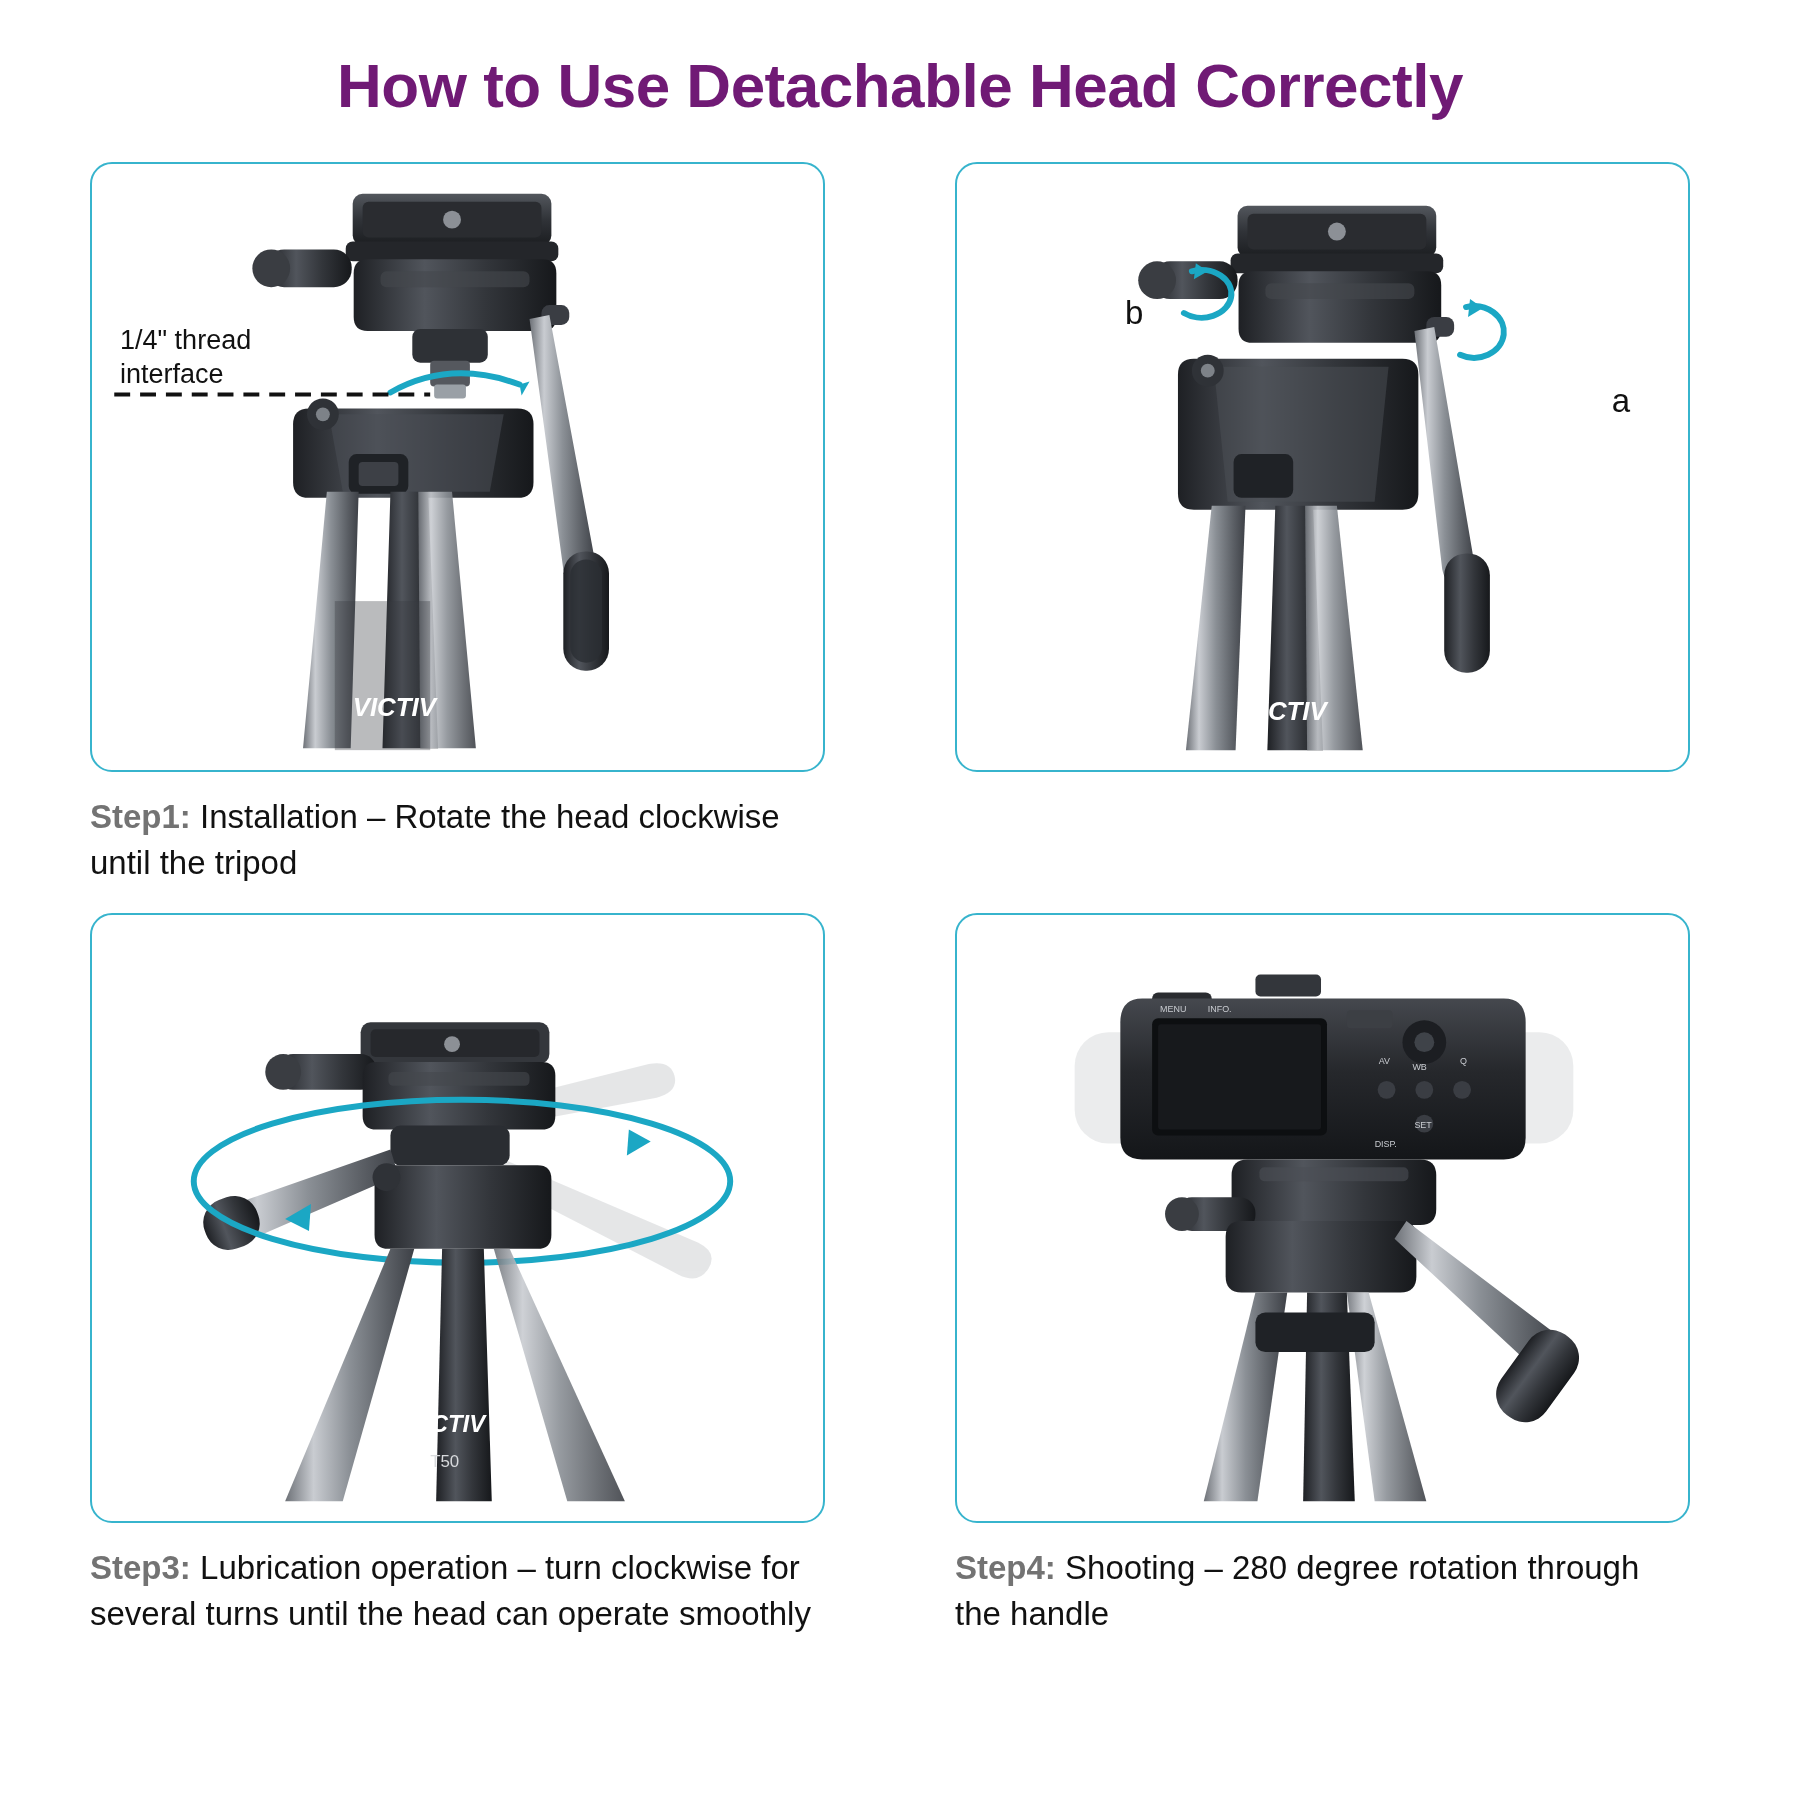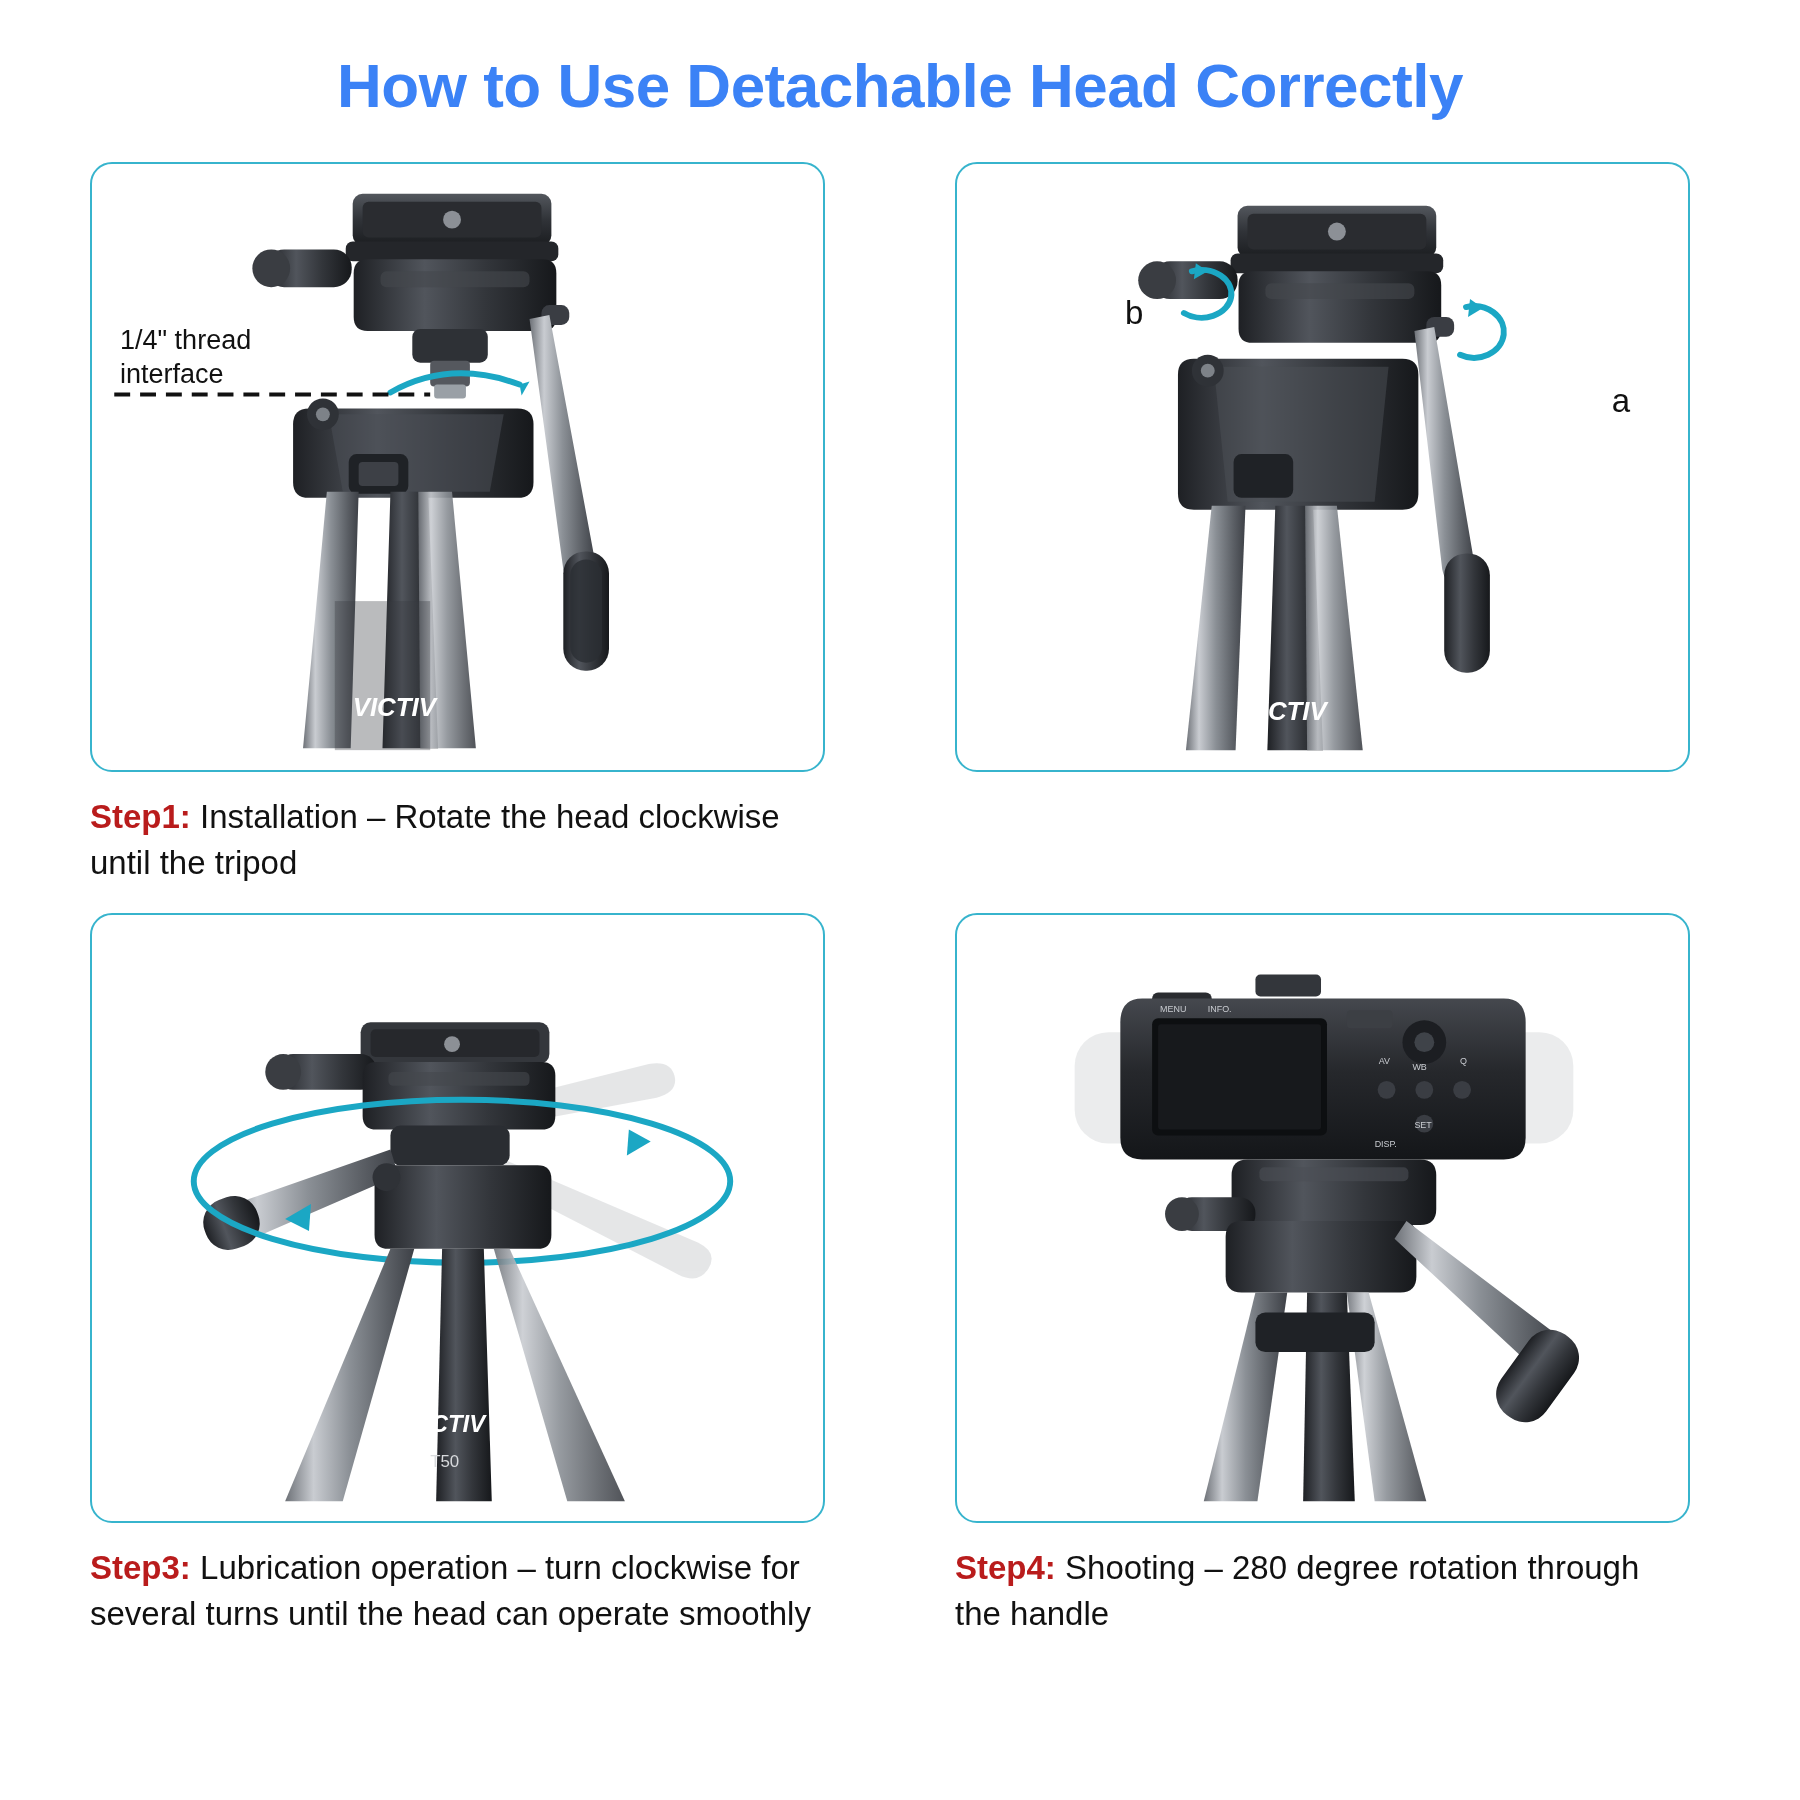--- a/index.html
+++ b/index.html
@@ -18,21 +18,21 @@
     position: relative;
     width: 1800px;
     height: 1800px;
     box-sizing: border-box;
     padding: 0 90px;
   }
   .main-title {
     text-align: center;
     font-size: 62px;
     font-weight: bold;
-    color: #3b82f6;
+    color: #701a75;
     letter-spacing: -0.5px;
     padding-top: 52px;
     line-height: 1.1;
     white-space: nowrap;
   }
   .grid {
     margin-top: 42px;
     display: grid;
     grid-template-columns: 735px 735px;
     grid-template-rows: auto auto;
@@ -54,21 +54,21 @@
     background: #ffffff;
   }
   .caption {
     margin-top: 22px;
     font-size: 33px;
     line-height: 1.38;
     color: #111111;
     max-width: 730px;
   }
   .caption .step {
-    color: #b91c1c;
+    color: #737373;
     font-weight: bold;
   }
   svg.art {
     position: absolute;
     left: 0;
     top: 0;
     width: 100%;
     height: 100%;
     display: block;
   }

